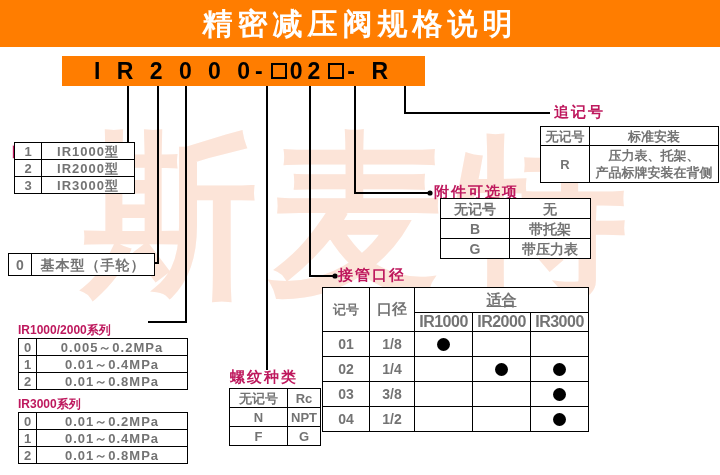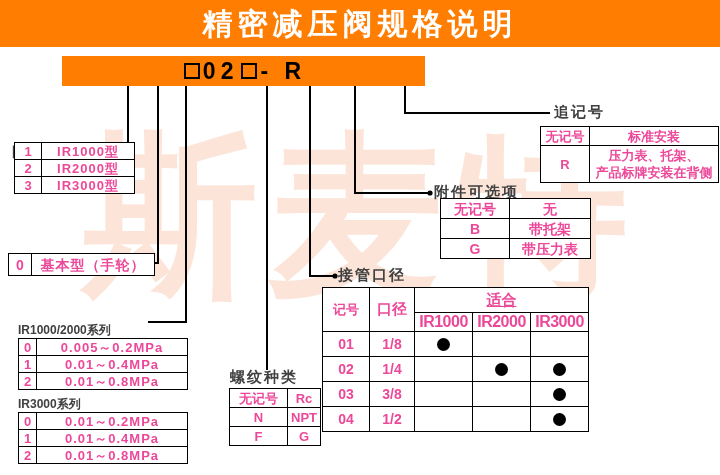--- a/index.html
+++ b/index.html
@@ -102,36 +102,36 @@
     height: 475px;
     z-index: 5;
     pointer-events: none;
   }
 
   
   .lbl {
     position: absolute;
     z-index: 6;
     font-weight: bold;
-    color: #404040;
+    color: #be185d;
     white-space: nowrap;
     font-family: "DejaVu Sans", sans-serif;
   }
   .lbl-cn { font-size: 15px; letter-spacing: 2px; }
   .lbl-sm { font-size: 12px; letter-spacing: 0px; font-family: Liberation Sans, sans-serif;}
 
   
   table.spec {
     position: absolute;
     border-collapse: collapse;
     z-index: 6;
     background: #ffffff;
     font-family: "Liberation Sans", sans-serif;
     font-weight: bold;
-    color: #ec4899;
+    color: #737373;
   }
   table.spec td {
     border: 1px solid #000;
     text-align: center;
     padding: 0;
     line-height: 1;
     background: #ffffff;
   }
   .cn { font-family: "DejaVu Sans", sans-serif; }
 
@@ -197,20 +197,21 @@
 <body>
 
 <div id="page">
 
   <div class="watermark">斯麦特</div>
 
   <div class="header-bar"></div>
   <div class="header-title">精密减压阀规格说明</div>
 
   <div class="pn-bar">
+    <span class="pn-text">I R 2 0 0 0-</span>
     <span class="pn-box"></span>
     <span class="pn-text">02</span>
     <span class="pn-box"></span>
     <span class="pn-text">- R</span>
   </div>
 
   <svg class="leaders" viewBox="0 0 720 475">
     <g stroke="#000" stroke-width="1.6" fill="none" shape-rendering="crispEdges">
 
       <path d="M128,86 L128,151 L110,151"></path>

